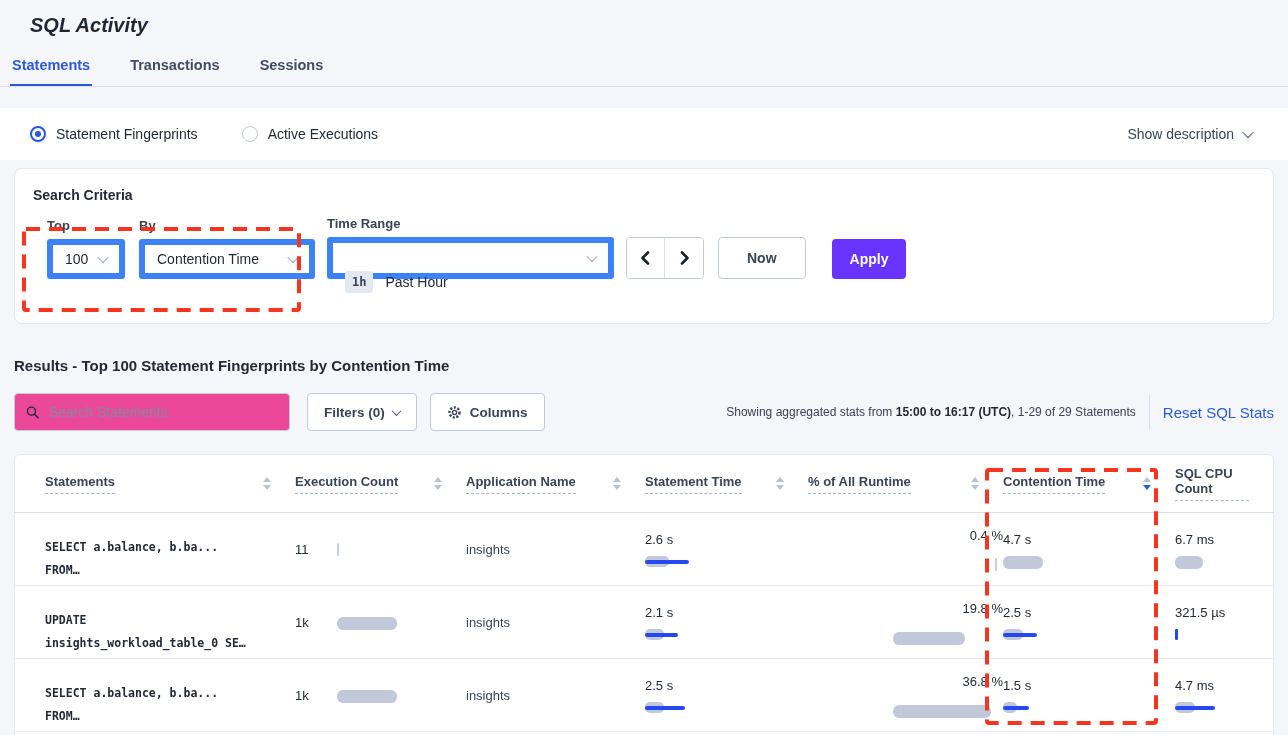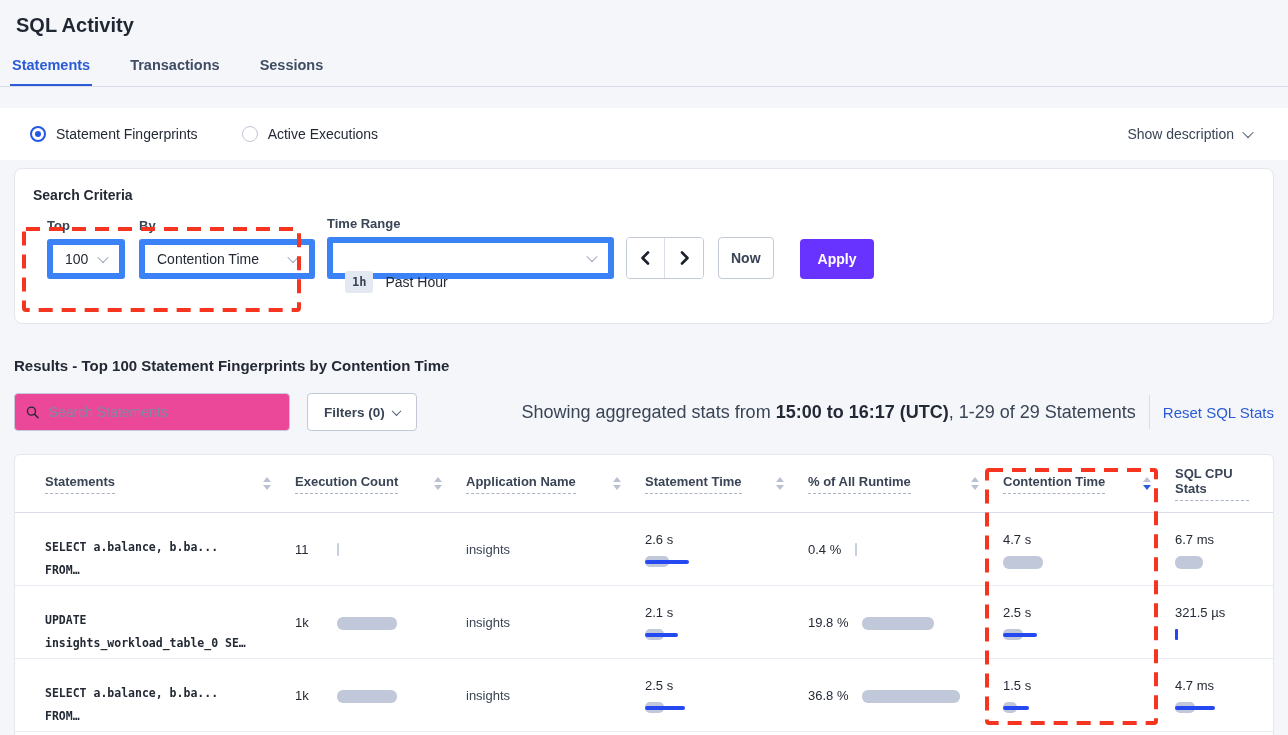--- a/index.html
+++ b/index.html
@@ -5,21 +5,21 @@
   * { box-sizing: border-box; margin: 0; padding: 0; }
   html, body { width: 1288px; height: 735px; }
   body {
     background: #f4f6fa;
     font-family: "Liberation Sans", sans-serif;
     color: #242a35;
     overflow: hidden;
     position: relative;
   }
   
-  .page-header { padding: 14px 16px 0; }
+  .page-header { padding: 14px 30px 0; font-style: italic; }
   .page-title { font-size: 20px; font-weight: 700; color: #1f2733; }
   .tabs { display: flex; gap: 36px; padding: 0 10px; margin-top: 12px; border-bottom: 1px solid #d9dee8; }
   .tab { font-size: 14.5px; font-weight: 600; color: #3f4c63; padding: 8px 2px 11px; border-bottom: 2px solid transparent; cursor: pointer; }
   .tab.active { color: #2a5ad5; border-bottom-color: #2a5ad5; }
   
   .toggle-bar { background: #fff; margin-top: 21px; height: 52px; display: flex; align-items: center; padding: 0 36px 0 30px; }
   .radio-opt { display: flex; align-items: center; gap: 10px; margin-right: 44px; cursor: pointer; font-size: 14px; color: #242a35; }
   .radio { width: 16px; height: 16px; border-radius: 50%; border: 1.5px solid #c0c6d4; background: #fff; position: relative; flex: 0 0 auto; }
   .radio.on { border: 2px solid #2457e6; }
   .radio.on::after { content: ""; position: absolute; left: 3px; top: 3px; width: 6px; height: 6px; border-radius: 50%; background: #2457e6; }
@@ -36,53 +36,53 @@
   .g-top { margin-left: 14px; }
   .g-by { margin-left: 14px; }
   .sel-by { width: 176px; }
   .g-time { margin-left: 12px; }
   .sel-time { width: 287px; height: 42px; }
   .time-left { display: flex; align-items: center; gap: 12px; margin-top: 48px; }
   .badge { background: #e4e9f1; border-radius: 3px; font-family: "DejaVu Sans Mono", monospace; font-size: 12px; font-weight: 700; color: #394455; padding: 4px 7px; }
   .navbtns { display: flex; margin-left: 12px; border: 1px solid #c3c9d6; border-radius: 4px; overflow: hidden; height: 42px; background: #fff; }
   .navbtn { width: 38px; display: flex; align-items: center; justify-content: center; cursor: pointer; background: #fff; border: none; }
   .navbtn:first-child { border-right: 1px solid #d9dee8; }
-  .now-btn { margin-left: 14px; height: 42px; padding: 0 12px; background: #fff; border: 1px solid #c3c9d6; border-radius: 4px; font-weight: 700; font-size: 14px; color: #394455; cursor: pointer; font-family: inherit; }
+  .now-btn { margin-left: 14px; height: 42px; padding: 0 28px; background: #fff; border: 1px solid #c3c9d6; border-radius: 4px; font-weight: 700; font-size: 14px; color: #394455; cursor: pointer; font-family: inherit; }
   .apply-btn { margin-left: 26px; height: 40px; padding: 0 18px; background: #6933ff; border: none; border-radius: 4px; color: #fff; font-weight: 700; font-size: 14px; cursor: pointer; font-family: inherit; }
   
   .results-head { margin: 33px 14px 0; font-size: 15px; font-weight: 700; color: #242a35; }
   .toolbar { margin: 19px 14px 0; display: flex; align-items: center; }
   .search-box { width: 276px; height: 38px; background: #ec4899; border: 1px solid #c3c9d6; border-radius: 4px; display: flex; align-items: center; gap: 9px; padding: 0 11px; }
   .search-box input { border: none; outline: none; font-size: 14px; color: #242a35; width: 100%; font-family: inherit; background: transparent; }
   .search-box input::placeholder { color: #7e8a9f; }
   .btn-light { height: 38px; background: #fff; border: 1px solid #c3c9d6; border-radius: 4px; display: flex; align-items: center; gap: 8px; padding: 0 16px; font-weight: 700; font-size: 13.5px; color: #394455; cursor: pointer; font-family: inherit; }
   .btn-filters { margin-left: 17px; }
   .btn-columns { margin-left: 13px; }
-  .summary { margin-left: auto; font-size: 18px; color: #394455; white-space: nowrap; }
+  .summary { margin-left: auto; font-size: 12px; color: #394455; white-space: nowrap; }
   .summary b { color: #242a35; }
   .vdiv { width: 1px; height: 34px; background: #d9dee8; margin: 0 13px 0 13px; }
   .reset-link { color: #2a5ad5; font-size: 15px; cursor: pointer; white-space: nowrap; }
   
   .table-card { background: #fff; border: 1px solid #e3e8ef; border-radius: 6px 6px 0 0; margin: 23px 14px 0; height: 340px; overflow: hidden; }
   .thead, .trow { display: grid; grid-template-columns: 250px 171px 179px 163px 195px 172px 1fr; padding-left: 30px; align-items: center; }
   .thead { height: 58px; border-bottom: 1px solid #d9dee8; }
   .th { display: flex; align-items: center; justify-content: space-between; padding-right: 24px; cursor: pointer; }
   .th-label { font-size: 13px; font-weight: 700; color: #394455; border-bottom: 1px dashed #a9b3c6; padding-bottom: 4px; }
   .sort { display: flex; flex-direction: column; gap: 3px; }
   .tri-up { width: 0; height: 0; border-left: 4px solid transparent; border-right: 4px solid transparent; border-bottom: 5px solid #b9c2d3; }
   .tri-down { width: 0; height: 0; border-left: 4px solid transparent; border-right: 4px solid transparent; border-top: 5px solid #b9c2d3; }
   .tri-down.active { border-top-color: #2a5ad5; }
   .trow { height: 73px; border-bottom: 1px solid #e8ecf2; }
   .stmt-cell { font-family: "DejaVu Sans Mono", monospace; font-size: 11.5px; font-weight: 700; line-height: 23px; color: #242a35; cursor: pointer; margin-top: 20px; }
   .app-cell { font-size: 13px; color: #394455; }
   .exec-cell { display: flex; align-items: center; }
   .exec-cell .val { width: 42px; font-size: 13px; color: #242a35; }
   .metric { display: flex; flex-direction: column; gap: 7px; }
   .metric .val { font-size: 13px; color: #242a35; max-width: 52px; line-height: 17px; }
-  .pct-cell { display: flex; align-items: center; gap: 14px; }
+  .pct-cell { display: flex; align-items: flex-end; gap: 14px; flex-direction: column; }
   .pct-cell .val { max-width: 42px; font-size: 13px; color: #242a35; line-height: 17px; }
   .bar-wrap { position: relative; height: 13px; width: 110px; }
   .bar-gray { position: absolute; left: 0; top: 1px; height: 11px; background: #c1c8da; border-radius: 5px; }
   .bar-blue { position: absolute; left: 0; top: 5px; height: 4px; background: #2549f0; border-radius: 2px; }
   .tick-gray { width: 2px !important; height: 13px; background: #c6cdde; border-radius: 1px; top: 0; }
   .tick-blue { width: 3px !important; height: 11px; background: #2549f0; border-radius: 1px; top: 1px; }
   
   .icon { display: inline-flex; align-items: center; justify-content: center; }
   
   .annot { position: absolute; z-index: 60; pointer-events: none; }
@@ -168,20 +168,27 @@
     <svg class="icon" width="15" height="15" viewBox="0 0 15 15">
       <circle cx="6" cy="6" r="4.4" fill="none" stroke="#232a36" stroke-width="1.5"></circle>
       <line x1="9.4" y1="9.4" x2="13.2" y2="13.2" stroke="#232a36" stroke-width="1.7" stroke-linecap="round"></line>
     </svg>
     <input type="text" placeholder="Search Statements" style="">
   </div>
   <button class="btn-light btn-filters">
     <span>Filters (0)</span>
     <span class="chev" style="width:7px;height:7px"></span>
   </button>
+  <button class="btn-light btn-columns">
+    <svg class="icon" width="15" height="15" viewBox="0 0 15 15">
+      <circle cx="7.5" cy="7.5" r="5" fill="none" stroke="#394455" stroke-width="2.4" stroke-dasharray="2.1 1.6"></circle>
+      <circle cx="7.5" cy="7.5" r="2.1" fill="none" stroke="#394455" stroke-width="1.4"></circle>
+    </svg>
+    <span>Columns</span>
+  </button>
   <div class="summary"><span>Showing aggregated stats from </span><b>15:00 to 16:17 (UTC)</b><span>, 1-29 of 29 Statements</span></div>
   <div class="vdiv"></div>
   <a class="reset-link">Reset SQL Stats</a>
 </div>
 
 <div class="table-card">
   <div class="thead">
     <div class="th">
       <span class="th-label">Statements</span>
       <span class="sort">
@@ -218,21 +225,21 @@
         </span>
     </div>
     <div class="th">
       <span class="th-label">Contention Time</span>
       <span class="sort">
           <span class="tri-up"></span>
           <span class="tri-down active"></span>
         </span>
     </div>
     <div class="th">
-      <span class="th-label">SQL CPU Stats</span>
+      <span class="th-label">SQL CPU Count</span>
     </div>
   </div>
 
   <div class="trow">
     <div class="stmt-cell">
       <div>SELECT a.balance, b.ba...</div>
       <div>FROM…</div>
     </div>
     <div class="exec-cell">
       <span class="val">11</span>

